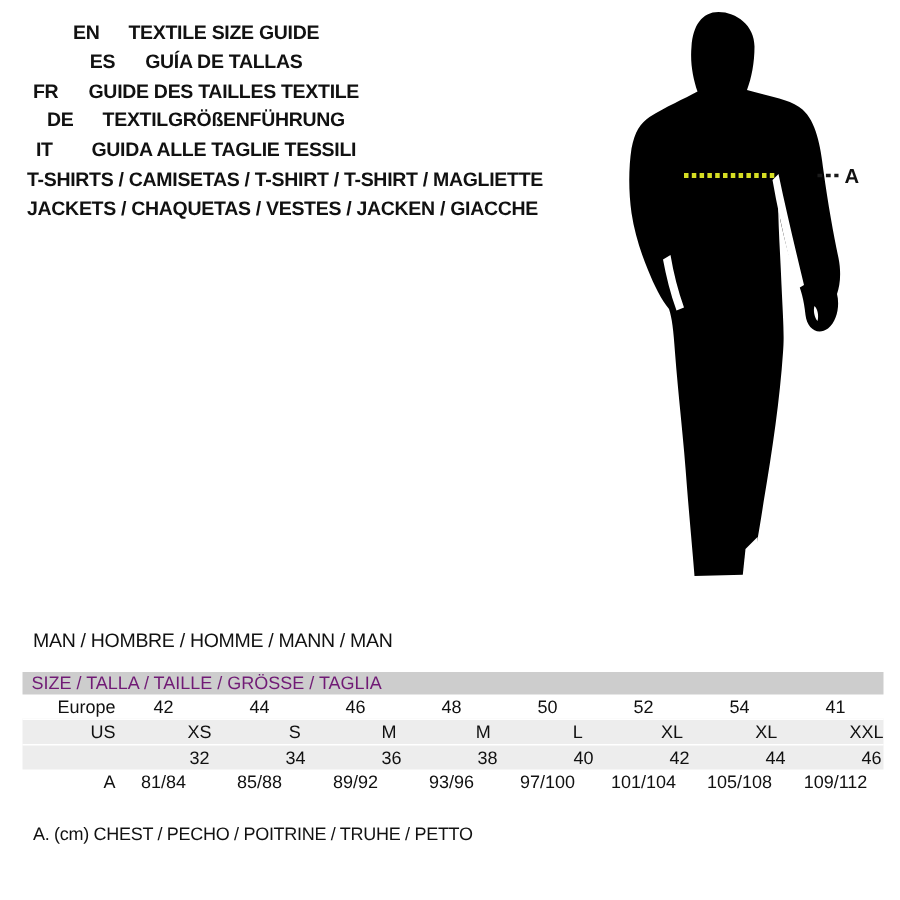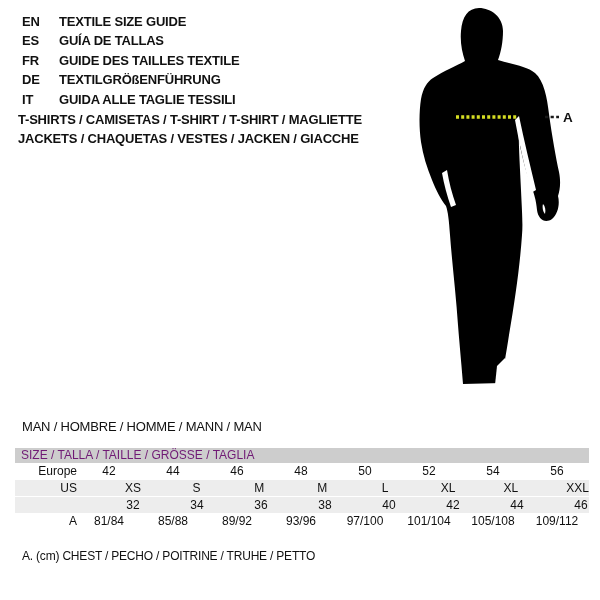--- a/index.html
+++ b/index.html
@@ -5,21 +5,21 @@
   html,body{margin:0;padding:0;}
   body{
     width:600px;height:600px;background:#ffffff;position:relative;
     font-family:"Liberation Sans","DejaVu Sans",sans-serif;
     color:#111;overflow:hidden;
   }
   .abs{position:absolute;}
 
   
   .lang-block{left:22px;top:12px;font-weight:700;font-size:13px;line-height:19.4px;letter-spacing:-0.2px;}
-  .lang-row{display:flex;}
+  .lang-row{display:flex;justify-content:center;}
   .lang-code{width:37px;flex:0 0 37px;}
 
   
   .category-block{left:18px;top:110px;font-weight:700;font-size:13px;line-height:19px;letter-spacing:-0.2px;}
 
   
   .figure-svg{left:0;top:0;width:600px;height:600px;}
 
   
   .man-title{left:22px;top:419px;font-weight:400;font-size:13px;letter-spacing:-0.2px;}
@@ -123,21 +123,21 @@
 
   <div class="table-row">
     <div class="row-label">Europe</div>
     <div class="cell">42</div>
     <div class="cell">44</div>
     <div class="cell">46</div>
     <div class="cell">48</div>
     <div class="cell">50</div>
     <div class="cell">52</div>
     <div class="cell">54</div>
-    <div class="cell">56</div>
+    <div class="cell">41</div>
   </div>
 
   <div class="table-row alt">
     <div class="row-label">US</div>
     <div class="cell">XS</div>
     <div class="cell">S</div>
     <div class="cell">M</div>
     <div class="cell">M</div>
     <div class="cell">L</div>
     <div class="cell">XL</div>

